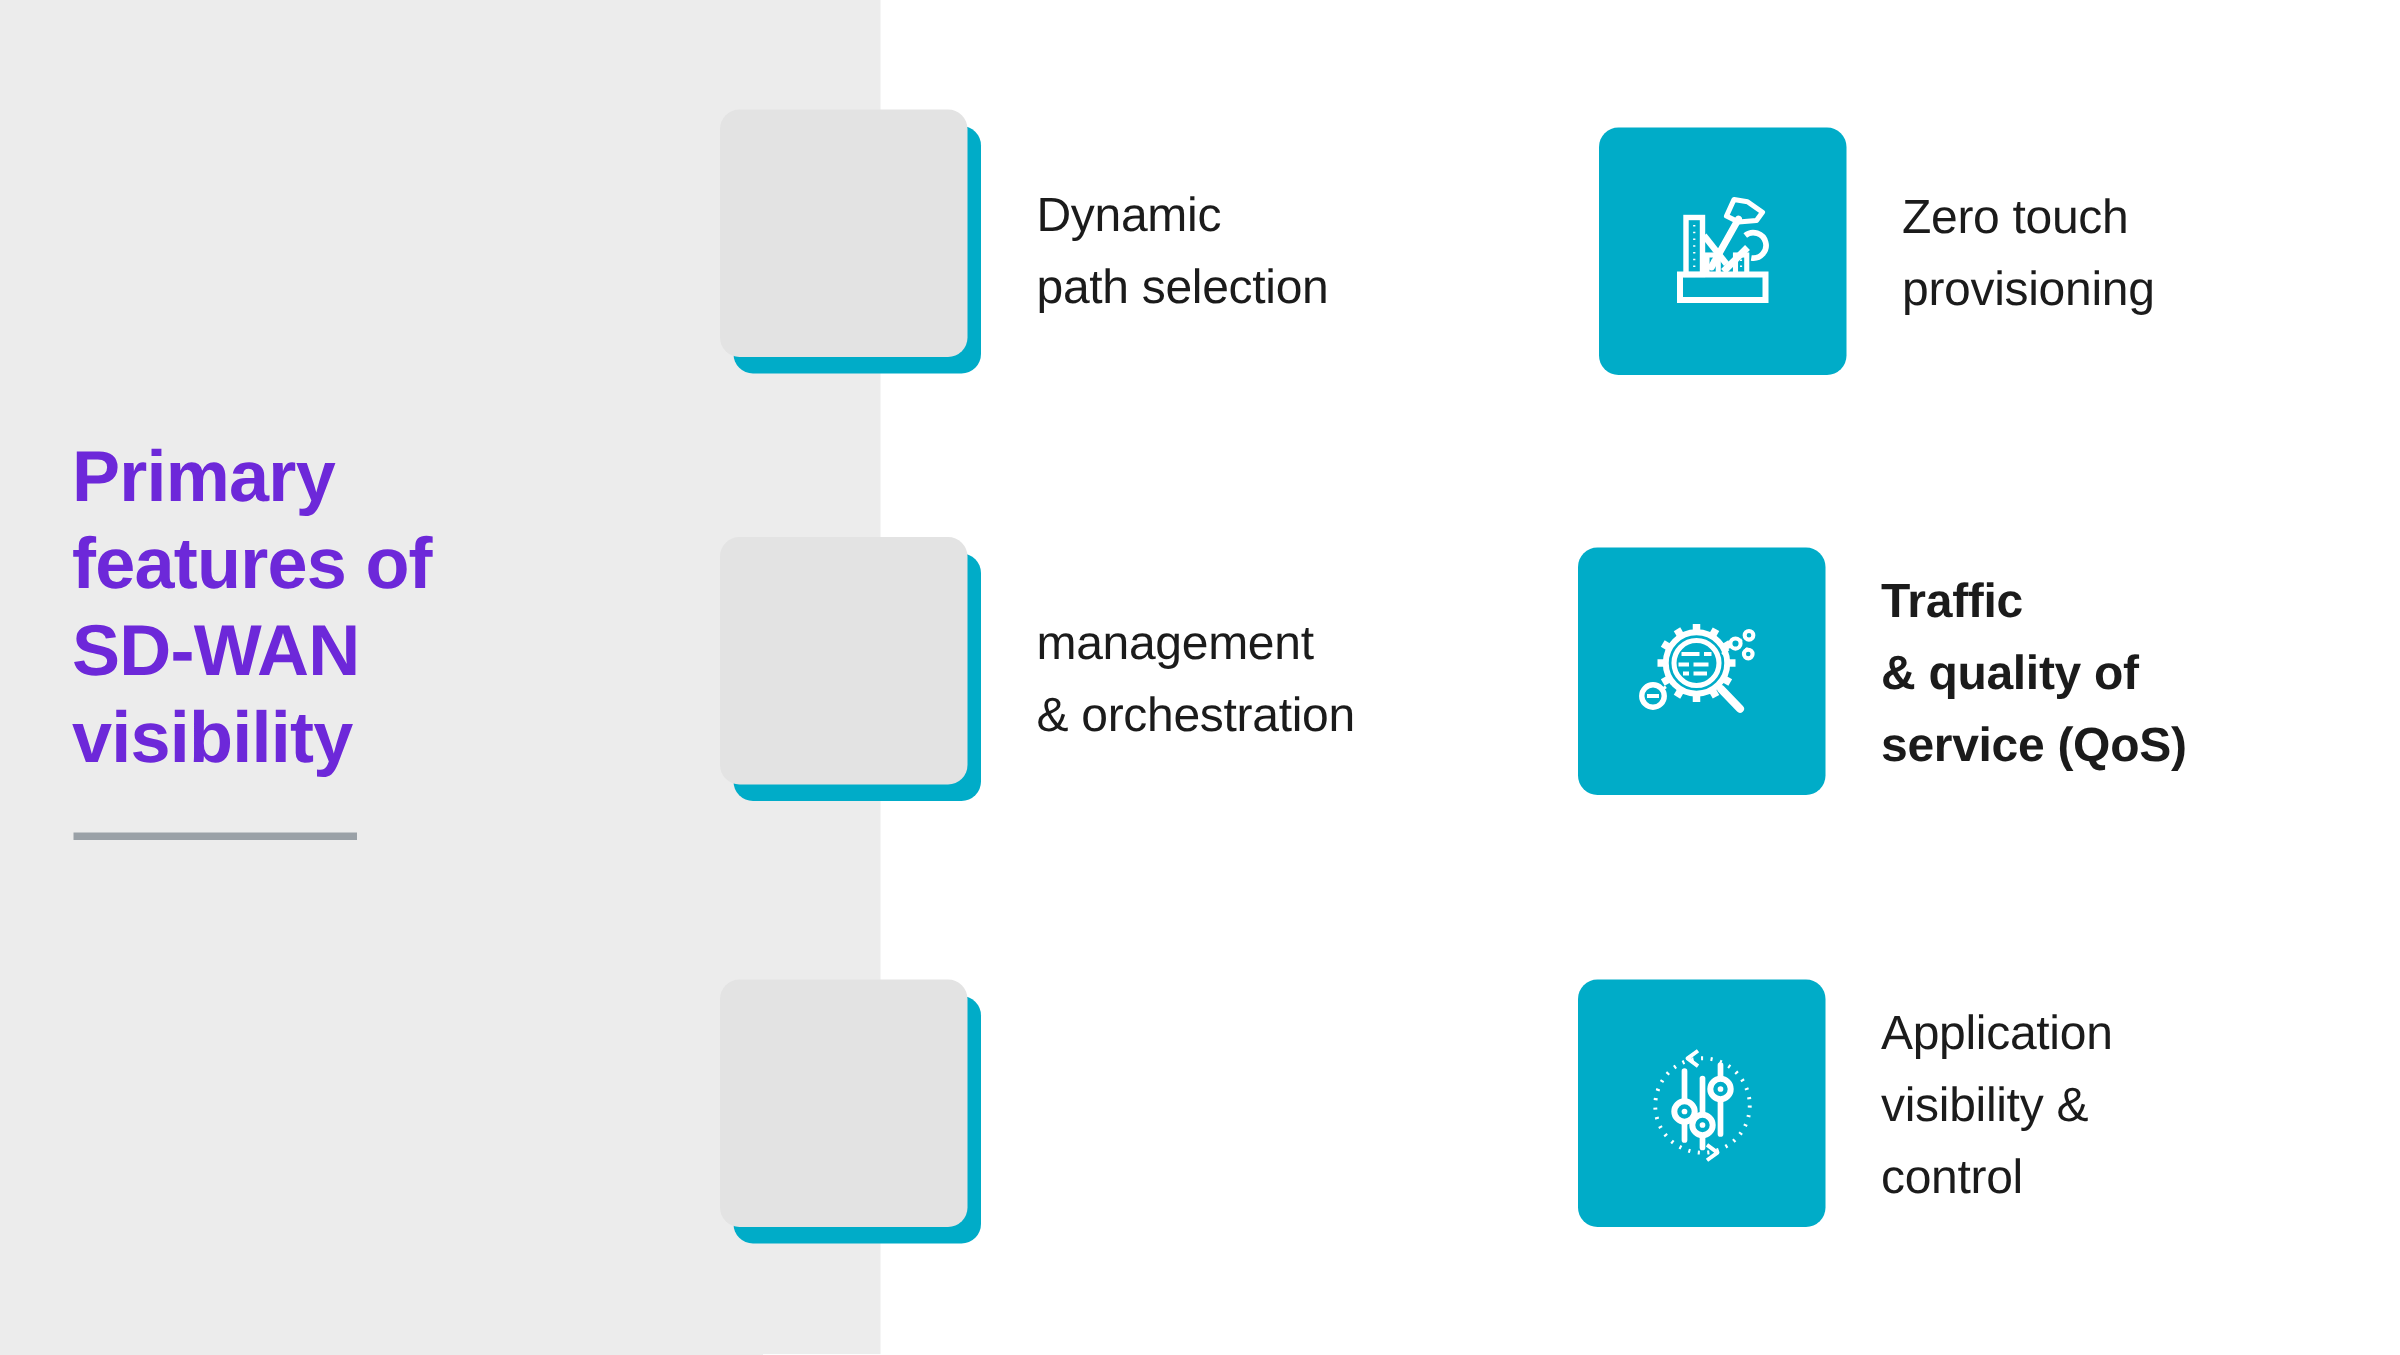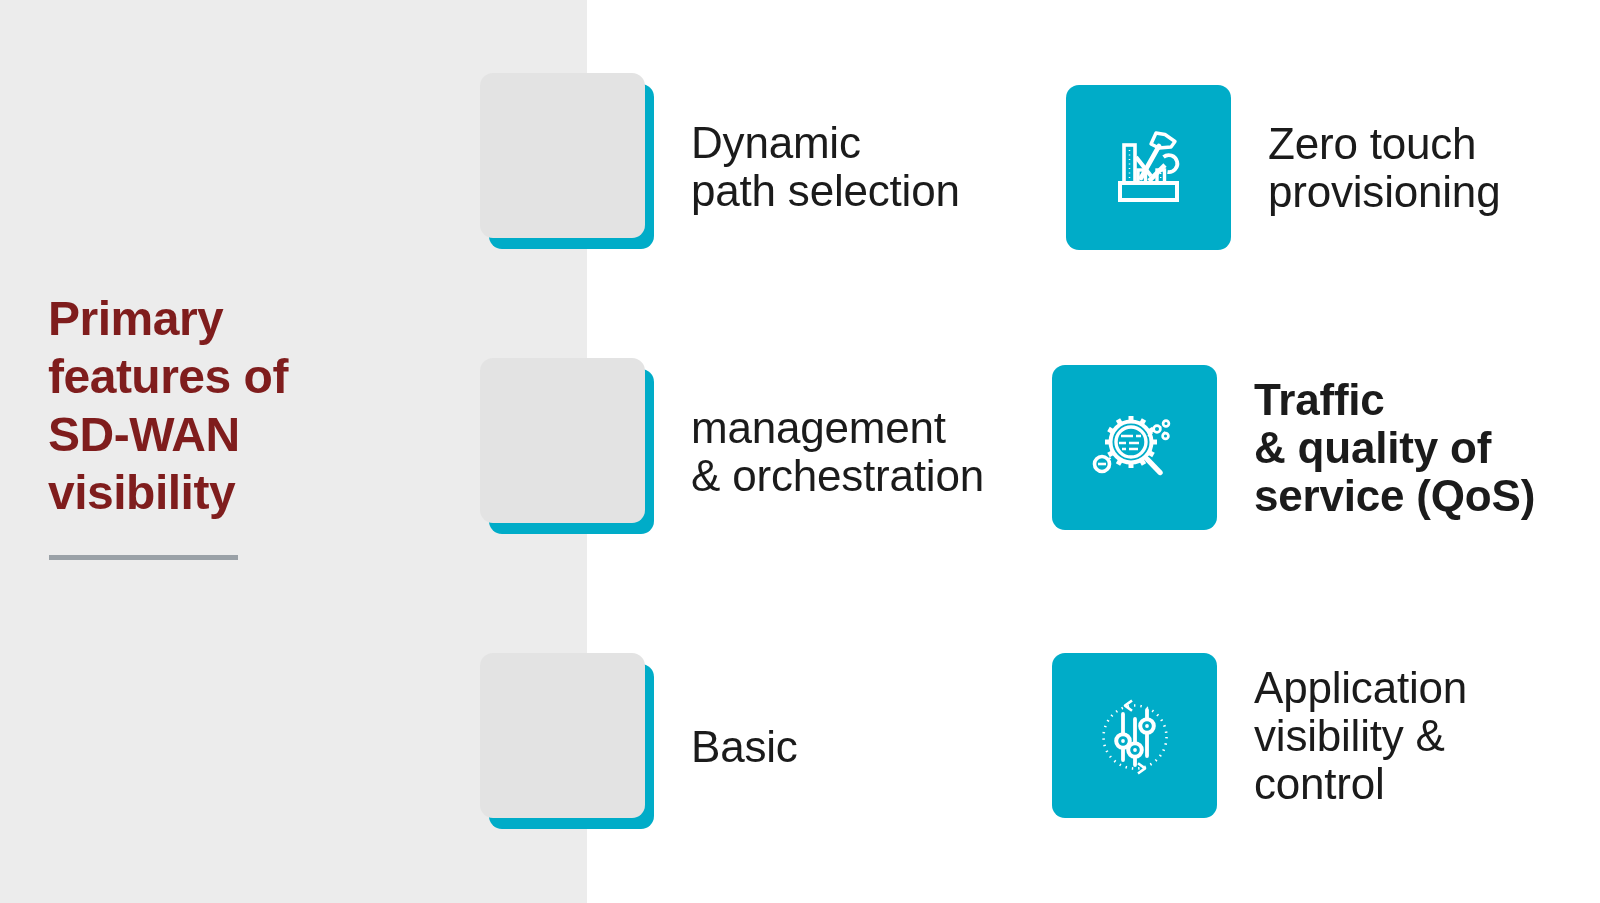--- a/index.html
+++ b/index.html
@@ -7,39 +7,39 @@
     position:relative;width:1600px;height:903px;overflow:hidden;background:#fff;
     font-family:"Liberation Sans","DejaVu Sans",sans-serif;
   }
   .left-panel{
     position:absolute;left:0;top:0;width:587px;height:903px;
     background:var(--panel,#ECECEC);
   }
   .title-block{
     position:absolute;left:48px;top:290px;
     font-size:48px;line-height:58px;font-weight:700;letter-spacing:-0.5px;
-    color:#7f1d1d;
+    color:#6d28d9;
   }
   .title-block span{display:block;}
   .title-underline{
     position:absolute;left:49px;top:555px;width:189px;height:5px;
     background:var(--underline,#9AA1A7);
   }
   .feature{position:absolute;display:flex;align-items:center;}
   .tile{
     position:relative;flex:0 0 auto;width:165px;height:165px;border-radius:13px;
     background:var(--teal,#00ACC8);
     display:flex;align-items:center;justify-content:center;z-index:1;
   }
   .tile-shadow{
     position:absolute;left:-9px;top:-11px;width:165px;height:165px;border-radius:13px;
     background:var(--shadow,#E3E3E3);z-index:0;
   }
   .feature .label{
-    margin-left:37px;font-size:44px;line-height:48px;letter-spacing:-0.2px;
+    margin-left:37px;font-size:32px;line-height:48px;letter-spacing:-0.2px;
     color:var(--text,#1B1B1B);white-space:nowrap;z-index:1;
   }
   .feature .label span{display:block;}
   svg{display:block;}
 </style>
 </head>
 <body>
 
 <div class="canvas">
 
@@ -174,21 +174,20 @@
     <div class="tile">
       <div class="tile-shadow"></div>
       <svg width="100" height="100" viewBox="0 0 100 100">
         <path d="M37.5 45.5 V36.5 A12.5 12.5 0 0 1 62.5 36.5 V45.5" fill="none" stroke="#fff" stroke-width="4.4"></path>
         <rect x="28.5" y="45.5" width="43" height="33.5" rx="3" fill="none" stroke="#fff" stroke-width="4.4"></rect>
         <circle cx="50" cy="57.5" r="5.4" fill="#fff"></circle>
         <path d="M47.6 60.5 L45.8 70.5 L54.2 70.5 L52.4 60.5 Z" fill="#fff"></path>
       </svg>
     </div>
     <div class="label">
-      <span>Basic</span>
     </div>
   </div>
 
   <div class="feature" style="left:1052px;top:653px;justify-content:center;">
     <div class="tile">
       <svg width="100" height="100" viewBox="0 0 100 100">
         <circle cx="50" cy="51" r="31.5" fill="none" stroke="#fff" stroke-width="2.6" stroke-dasharray="1.4 5"></circle>
         <polyline points="47,14.5 40,19.6 47,24.7" fill="none" stroke="#fff" stroke-width="2.6" stroke-linejoin="round"></polyline>
         <polyline points="53,77.3 60,82.4 53,87.5" fill="none" stroke="#fff" stroke-width="2.6" stroke-linejoin="round"></polyline>
         <g stroke="#fff" stroke-width="3.8" stroke-linecap="round">

